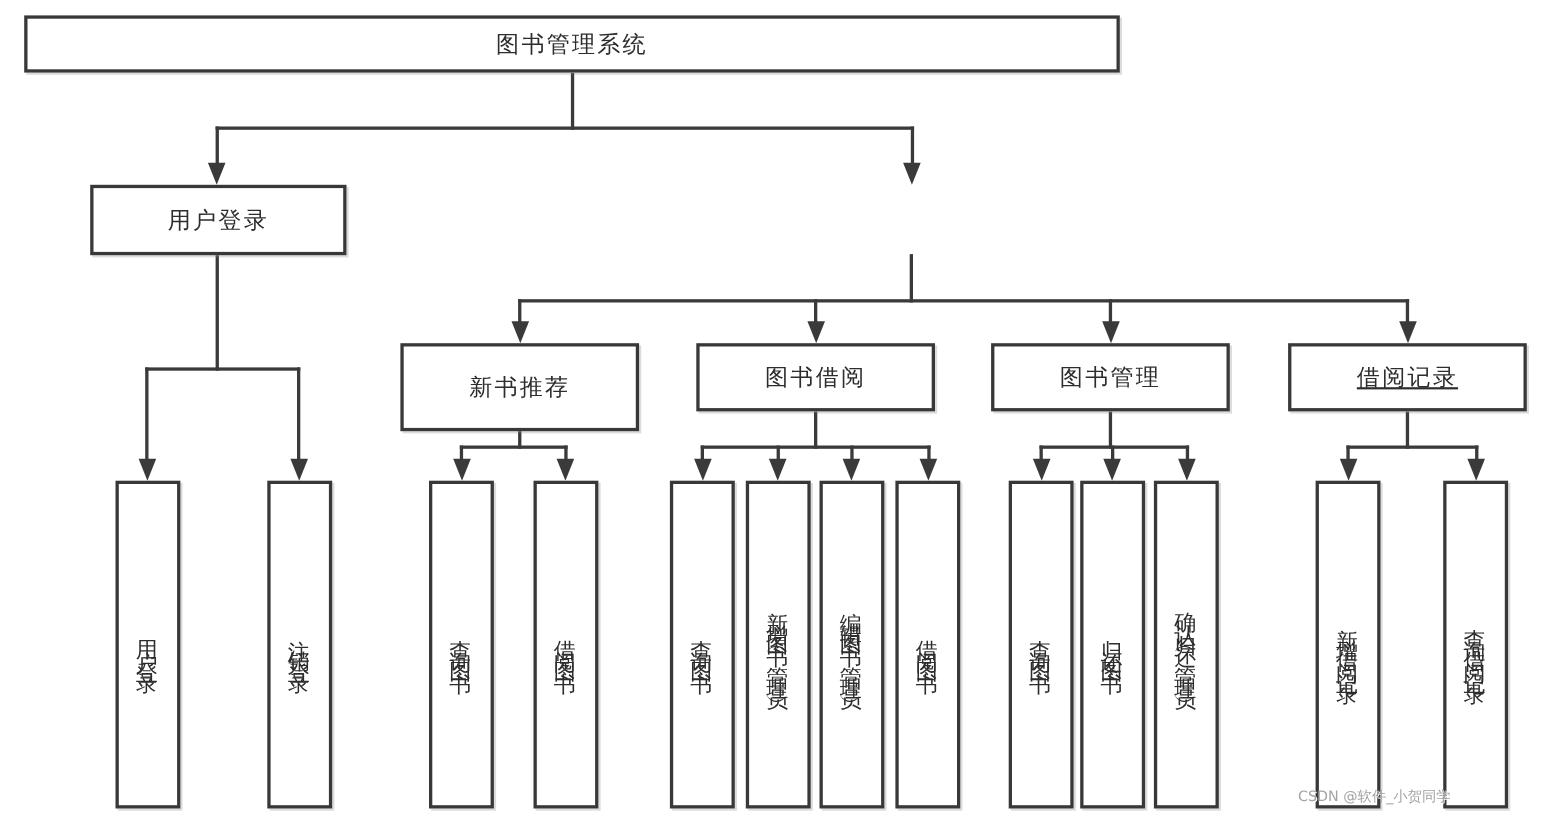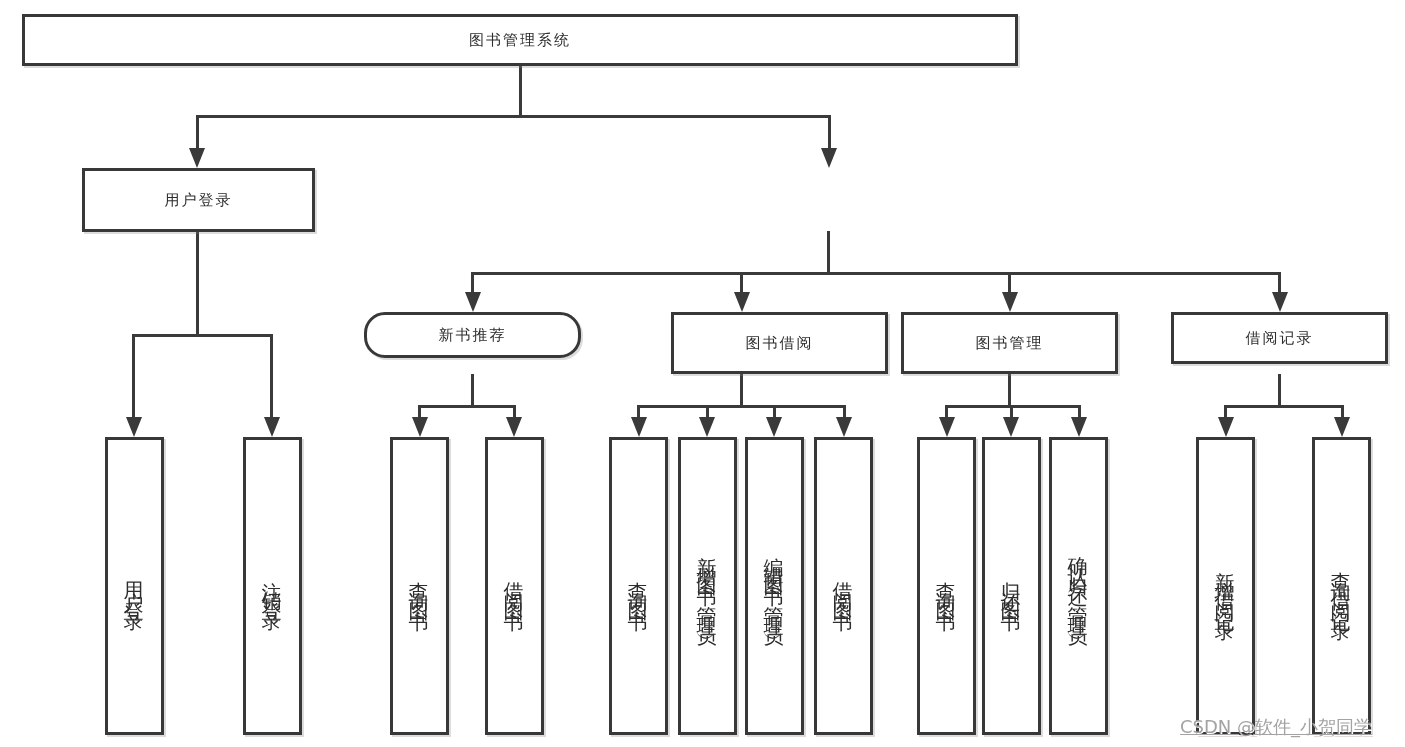--- a/index.html
+++ b/index.html
@@ -17,21 +17,21 @@
   
   .box {
     position: absolute;
     border: 3px solid var(--box-border);
     background: #fff;
     display: flex;
     align-items: center;
     justify-content: center;
     box-shadow: 2px 2px 0 rgba(130,130,130,0.28);
   }
-  .box .lbl { font-size: 15px; letter-spacing: 2px; white-space: nowrap; }
+  .box .lbl { font-size: 21px; letter-spacing: 2px; white-space: nowrap; }
   .leaf .lbl {
     writing-mode: vertical-rl;
     text-orientation: mixed;
     font-size: 20px;
     letter-spacing: 10px;
     white-space: nowrap;
   }
 
   
   .vl { position: absolute; width: 3px; background: var(--line); }
@@ -39,26 +39,25 @@
   .ar {
     position: absolute; width: 0; height: 0;
     border-left: 8px solid transparent;
     border-right: 8px solid transparent;
     border-top: 20px solid var(--line);
   }
 
   .watermark {
     position: absolute;
     left: 1180px; top: 715px;
-    font-size: 18px;
+    font-size: 13px;
     color: var(--watermark);
     text-shadow: 1px 1px 0 #fff;
     white-space: nowrap;
     z-index: 10;
-    text-decoration: underline;
   }
 </style>
 </head>
 <body>
 
 <div class="canvas">
 
   <div class="vl" style="left:519px; top:66px; height:52px;"></div>
   <div class="hl" style="left:196px; top:115px; width:635px;"></div>
   <div class="vl" style="left:196px; top:115px; height:36px;"></div>
@@ -119,30 +118,30 @@
   <div class="ar" style="left:1334px; top:417px;"></div>
 
   <div class="box" style="left:22px; top:14px; width:996px; height:52px;">
     <span class="lbl">图书管理系统</span>
   </div>
 
   <div class="box" style="left:82px; top:168px; width:233px; height:64px;">
     <span class="lbl">用户登录</span>
   </div>
 
-  <div class="box" style="left:364px; top:312px; width:217px; height:46px;border-radius:21px;">
+  <div class="box" style="left:364px; top:312px; width:217px; height:80px;">
     <span class="lbl">新书推荐</span>
   </div>
-  <div class="box" style="left:633px; top:312px; width:217px; height:62px;margin-left:38px;">
+  <div class="box" style="left:633px; top:312px; width:217px; height:62px;">
     <span class="lbl">图书借阅</span>
   </div>
   <div class="box" style="left:901px; top:312px; width:217px; height:62px;">
     <span class="lbl">图书管理</span>
   </div>
-  <div class="box" style="left:1171px; top:312px; width:217px; height:52px;">
+  <div class="box" style="left:1171px; top:312px; width:217px; height:62px;text-decoration:underline;">
     <span class="lbl">借阅记录</span>
   </div>
 
   <div class="box leaf" style="left:105px; top:437px; width:59px; height:298px;">
     <span class="lbl">用户登录</span>
   </div>
   <div class="box leaf" style="left:243px; top:437px; width:59px; height:298px;">
     <span class="lbl">注销登录</span>
   </div>
 

